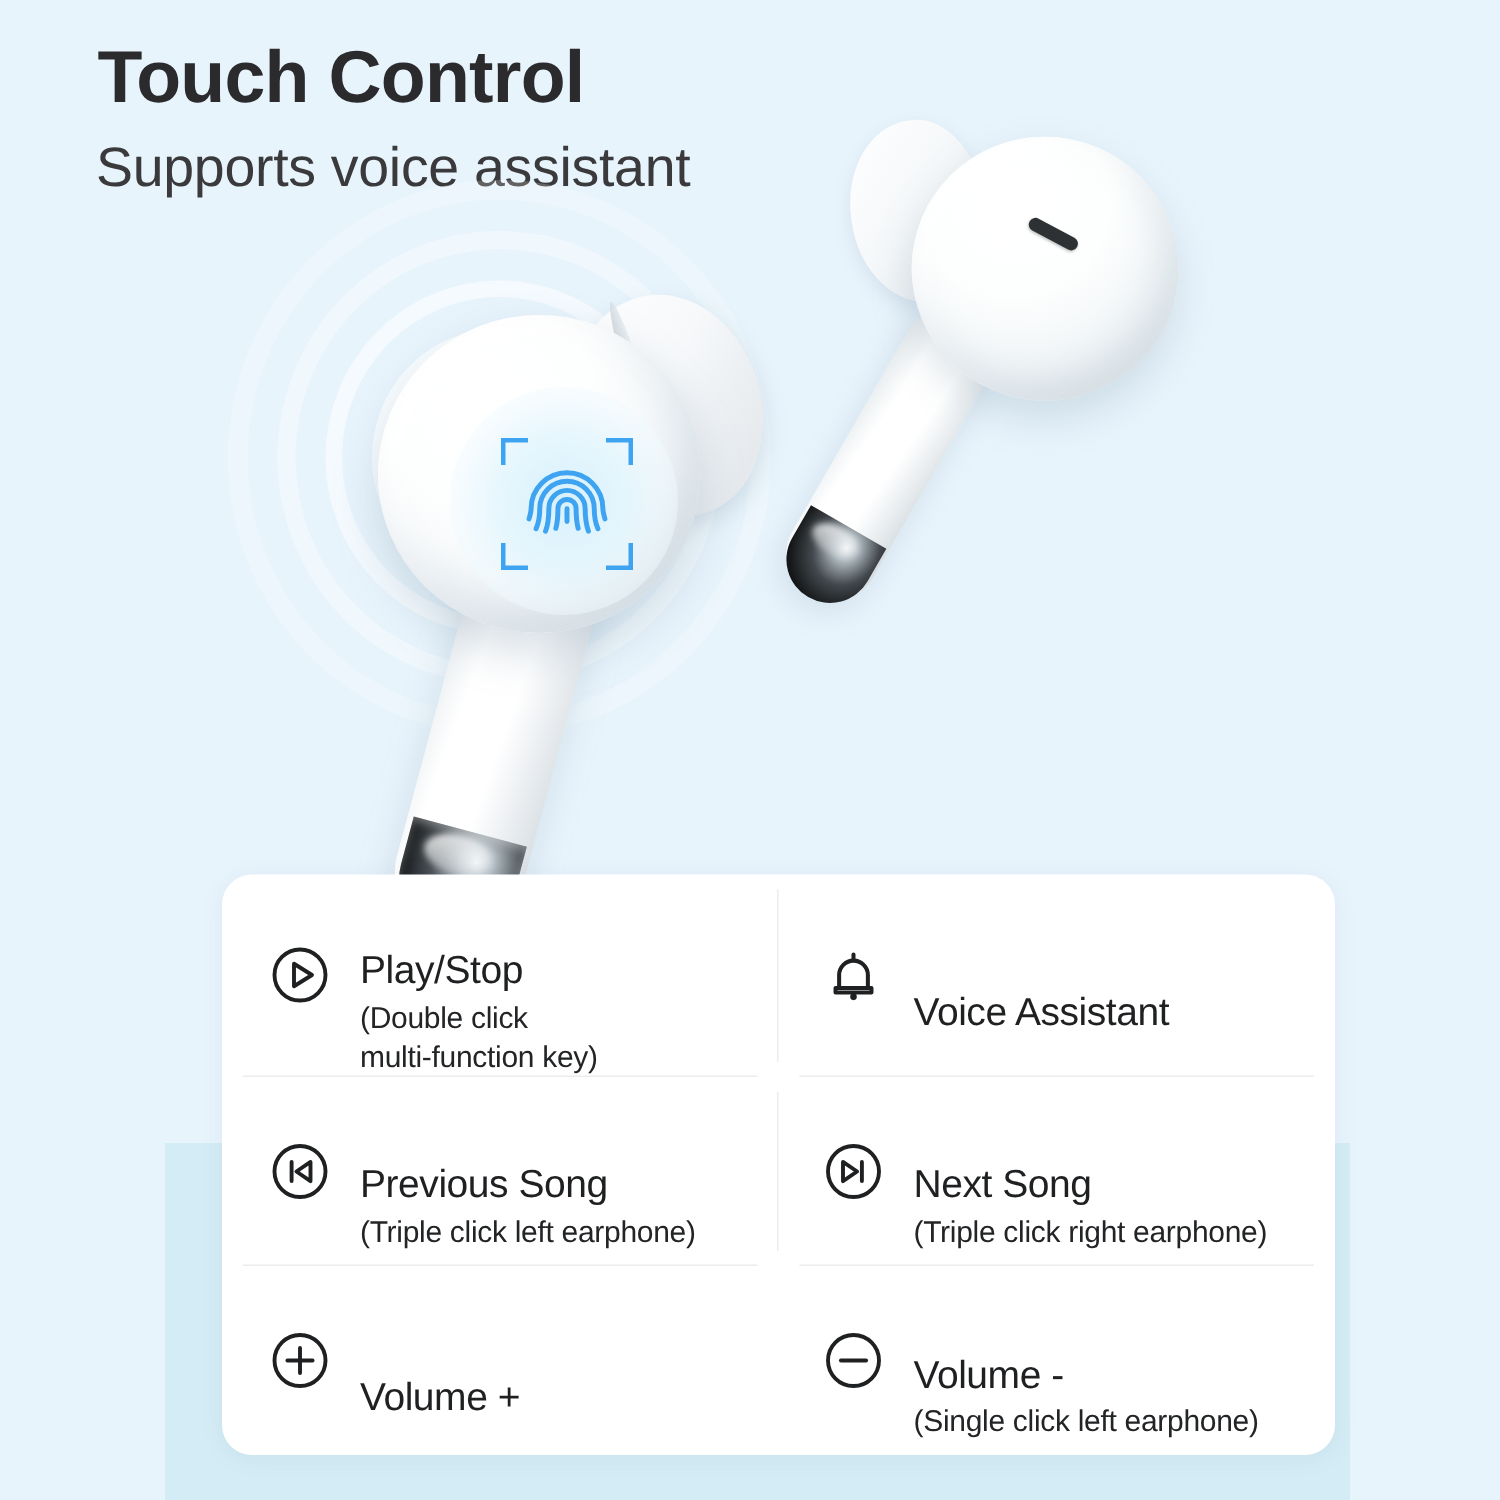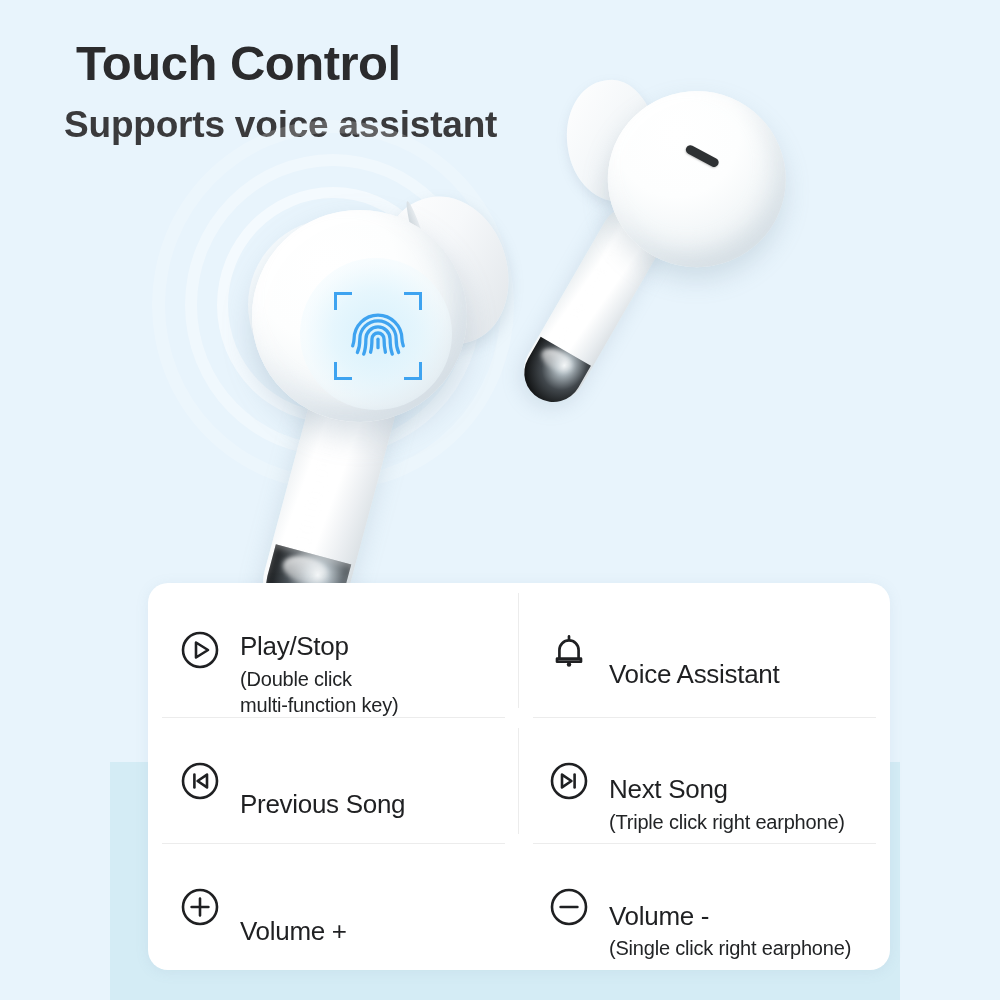--- a/index.html
+++ b/index.html
@@ -30,26 +30,26 @@
     left: 64px;
     top: 24px;
     width: 560px;
   }
   .title {
     font-size: 49px;
     font-weight: bold;
     color: #2b2b2d;
     letter-spacing: -0.5px;
     line-height: 1.12;
-    margin: 12px;
+    margin: 1px;
     white-space: nowrap;
   }
   .subtitle {
     font-size: 37px;
-    font-weight: 700;
+    font-weight: 400;
     color: #3a3a3c;
     letter-spacing: -0.2px;
     line-height: 1.2;
     margin: 10px 0 0 0;
     white-space: nowrap;
   }
 
   
   .product-layer {
     position: absolute;
@@ -470,20 +470,23 @@
       <div class="cell hb vb">
         <span class="ico">
           <svg width="48" height="48" viewBox="0 0 48 48" fill="none" stroke="#1f2022" stroke-width="2.6">
             <circle cx="24" cy="24" r="17"></circle>
             <path d="M18.4 17.6v12.8" stroke-linecap="round"></path>
             <path d="M31 17.6 L21.6 24 L31 30.4 Z" stroke-linejoin="round"></path>
           </svg>
         </span>
         <span class="texts">
           <span class="f-title">Previous Song</span>
+          <span class="f-sub">
+            <span class="ln">(Triple click left earphone)</span>
+          </span>
         </span>
       </div>
 
       <div class="cell rcol hb">
         <span class="ico">
           <svg width="48" height="48" viewBox="0 0 48 48" fill="none" stroke="#1f2022" stroke-width="2.6">
             <circle cx="24" cy="24" r="17"></circle>
             <path d="M17 17.6 L26.4 24 L17 30.4 Z" stroke-linejoin="round"></path>
             <path d="M29.6 17.6v12.8" stroke-linecap="round"></path>
           </svg>
@@ -511,21 +514,21 @@
       <div class="cell rcol">
         <span class="ico">
           <svg width="48" height="48" viewBox="0 0 48 48" fill="none" stroke="#1f2022" stroke-width="2.6" stroke-linecap="round">
             <circle cx="24" cy="24" r="17"></circle>
             <path d="M15.6 24h16.8"></path>
           </svg>
         </span>
         <span class="texts">
           <span class="f-title">Volume -</span>
           <span class="f-sub">
-            <span class="ln">(Single click right earphone)</span>
+            <span class="ln">(Single click left earphone)</span>
           </span>
         </span>
       </div>
 
     </div>
   </div>
 
 </div>
 
 </body></html>

